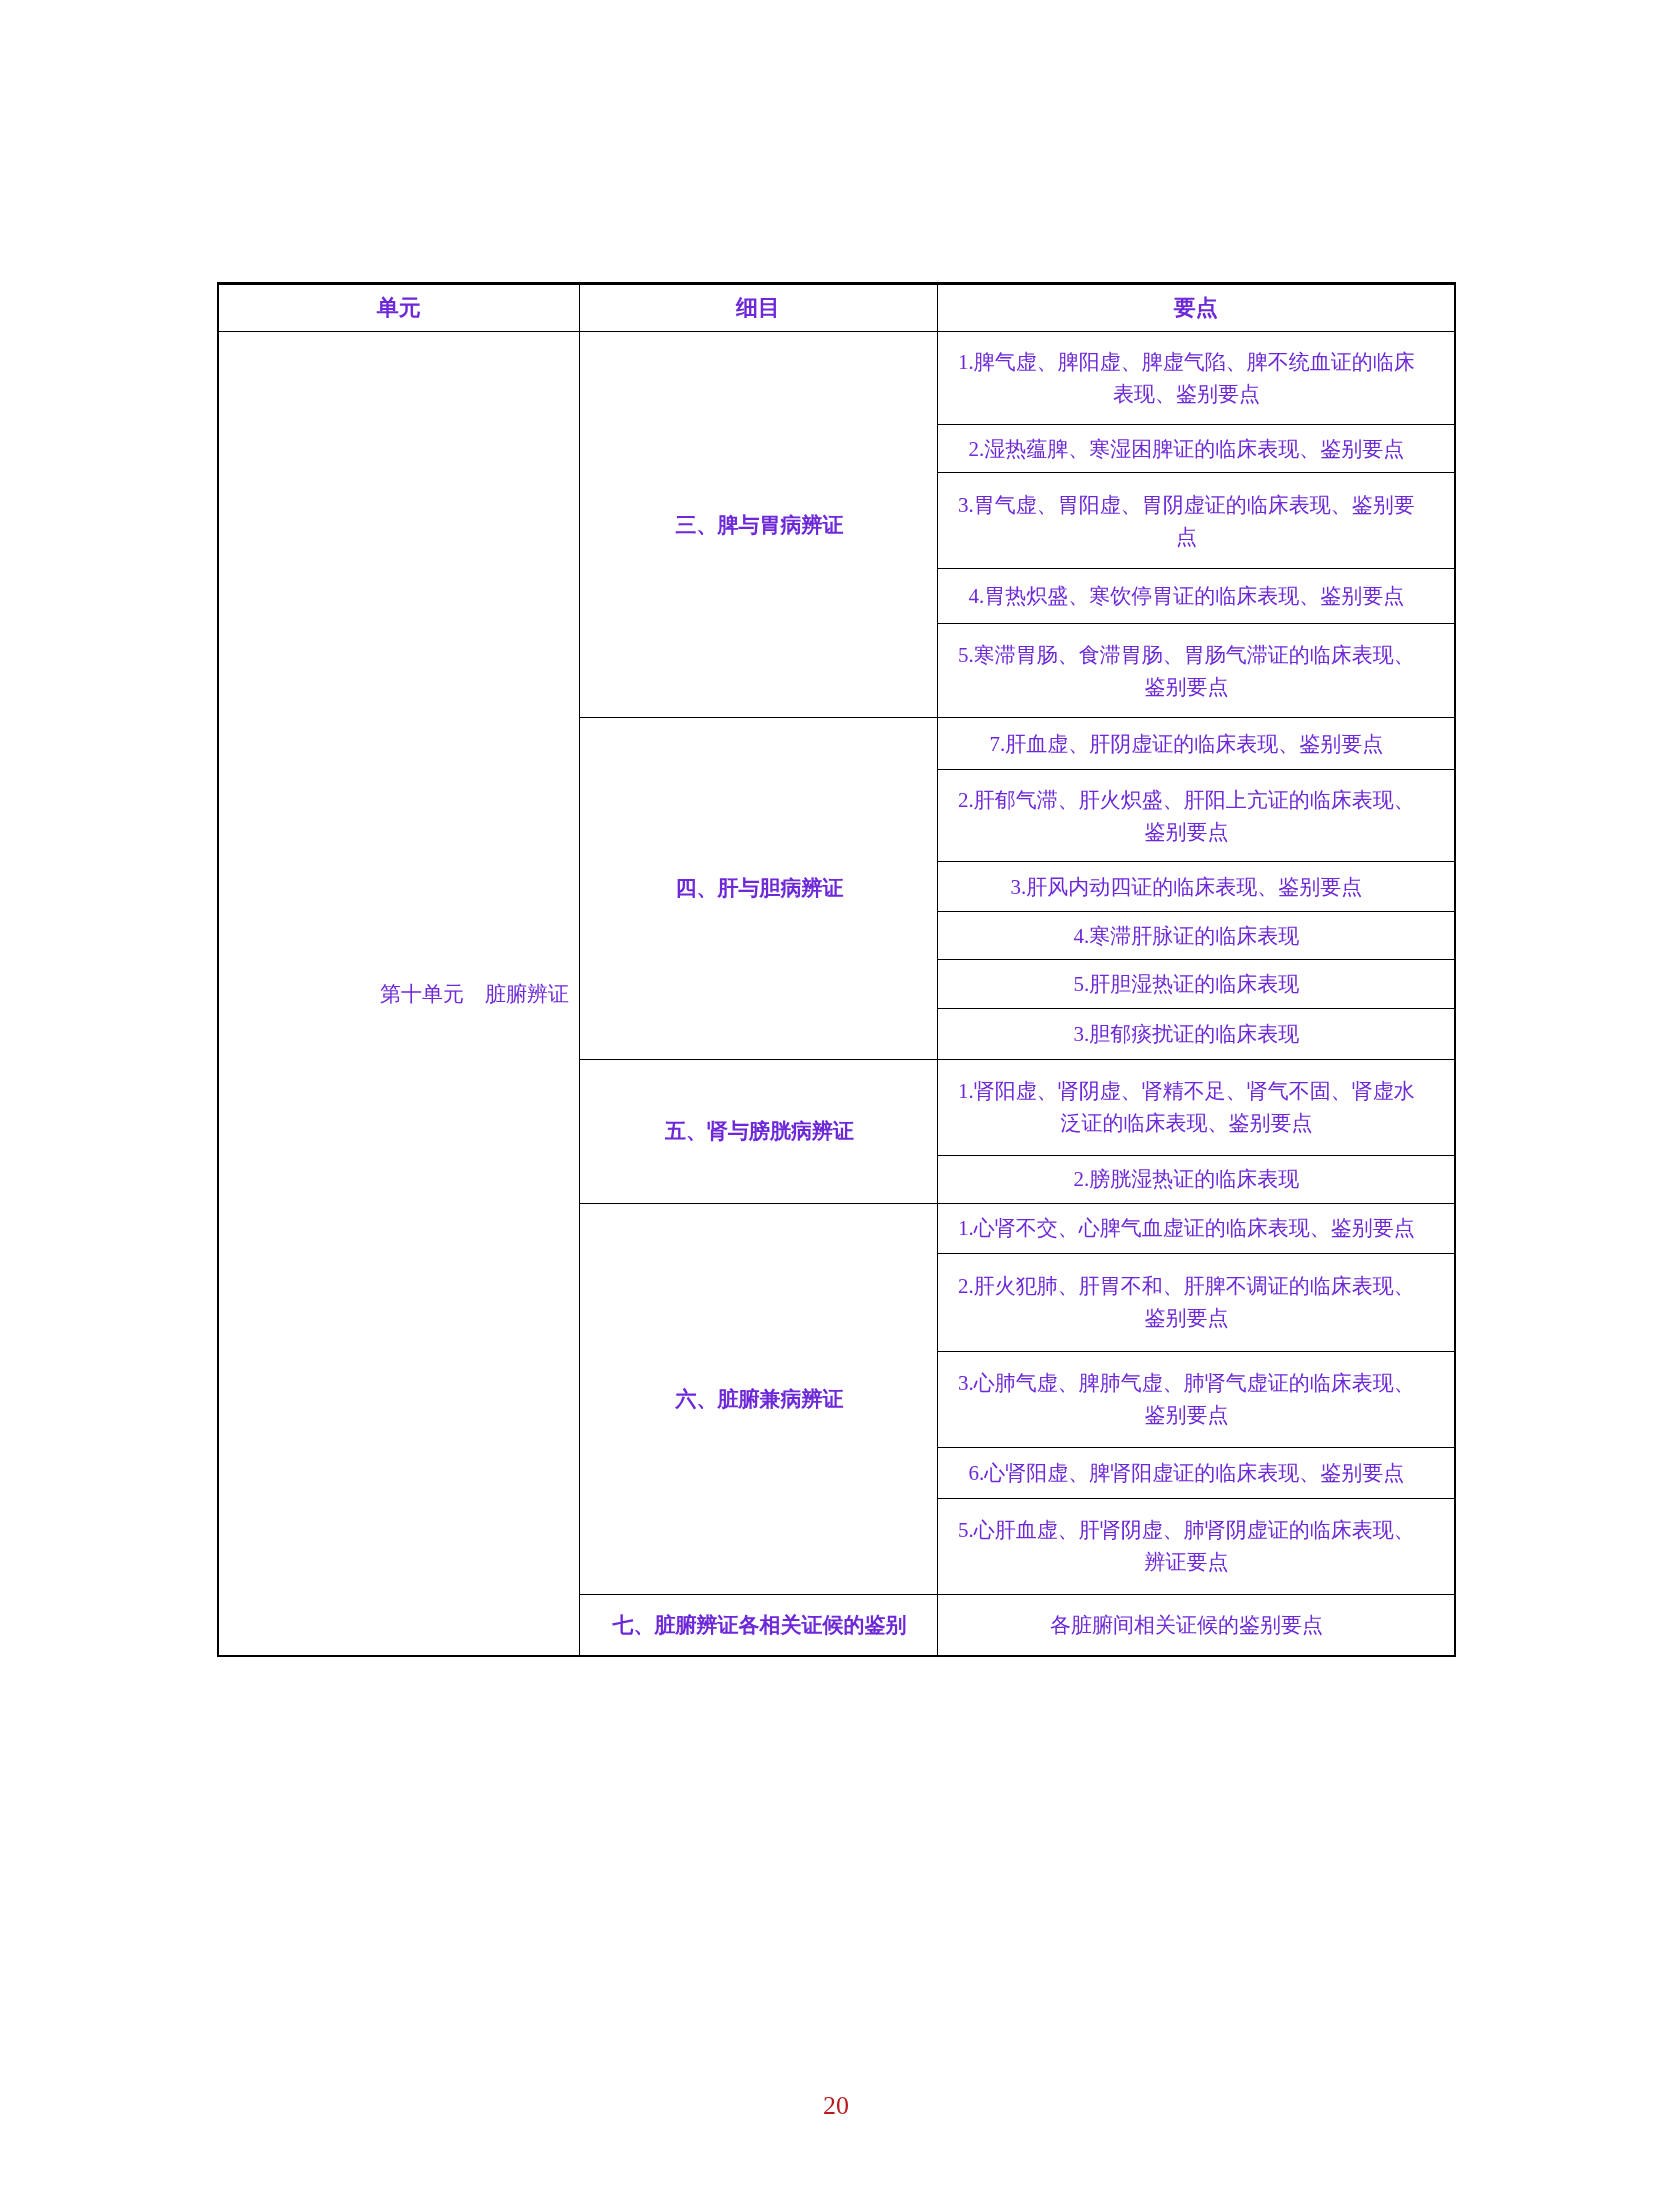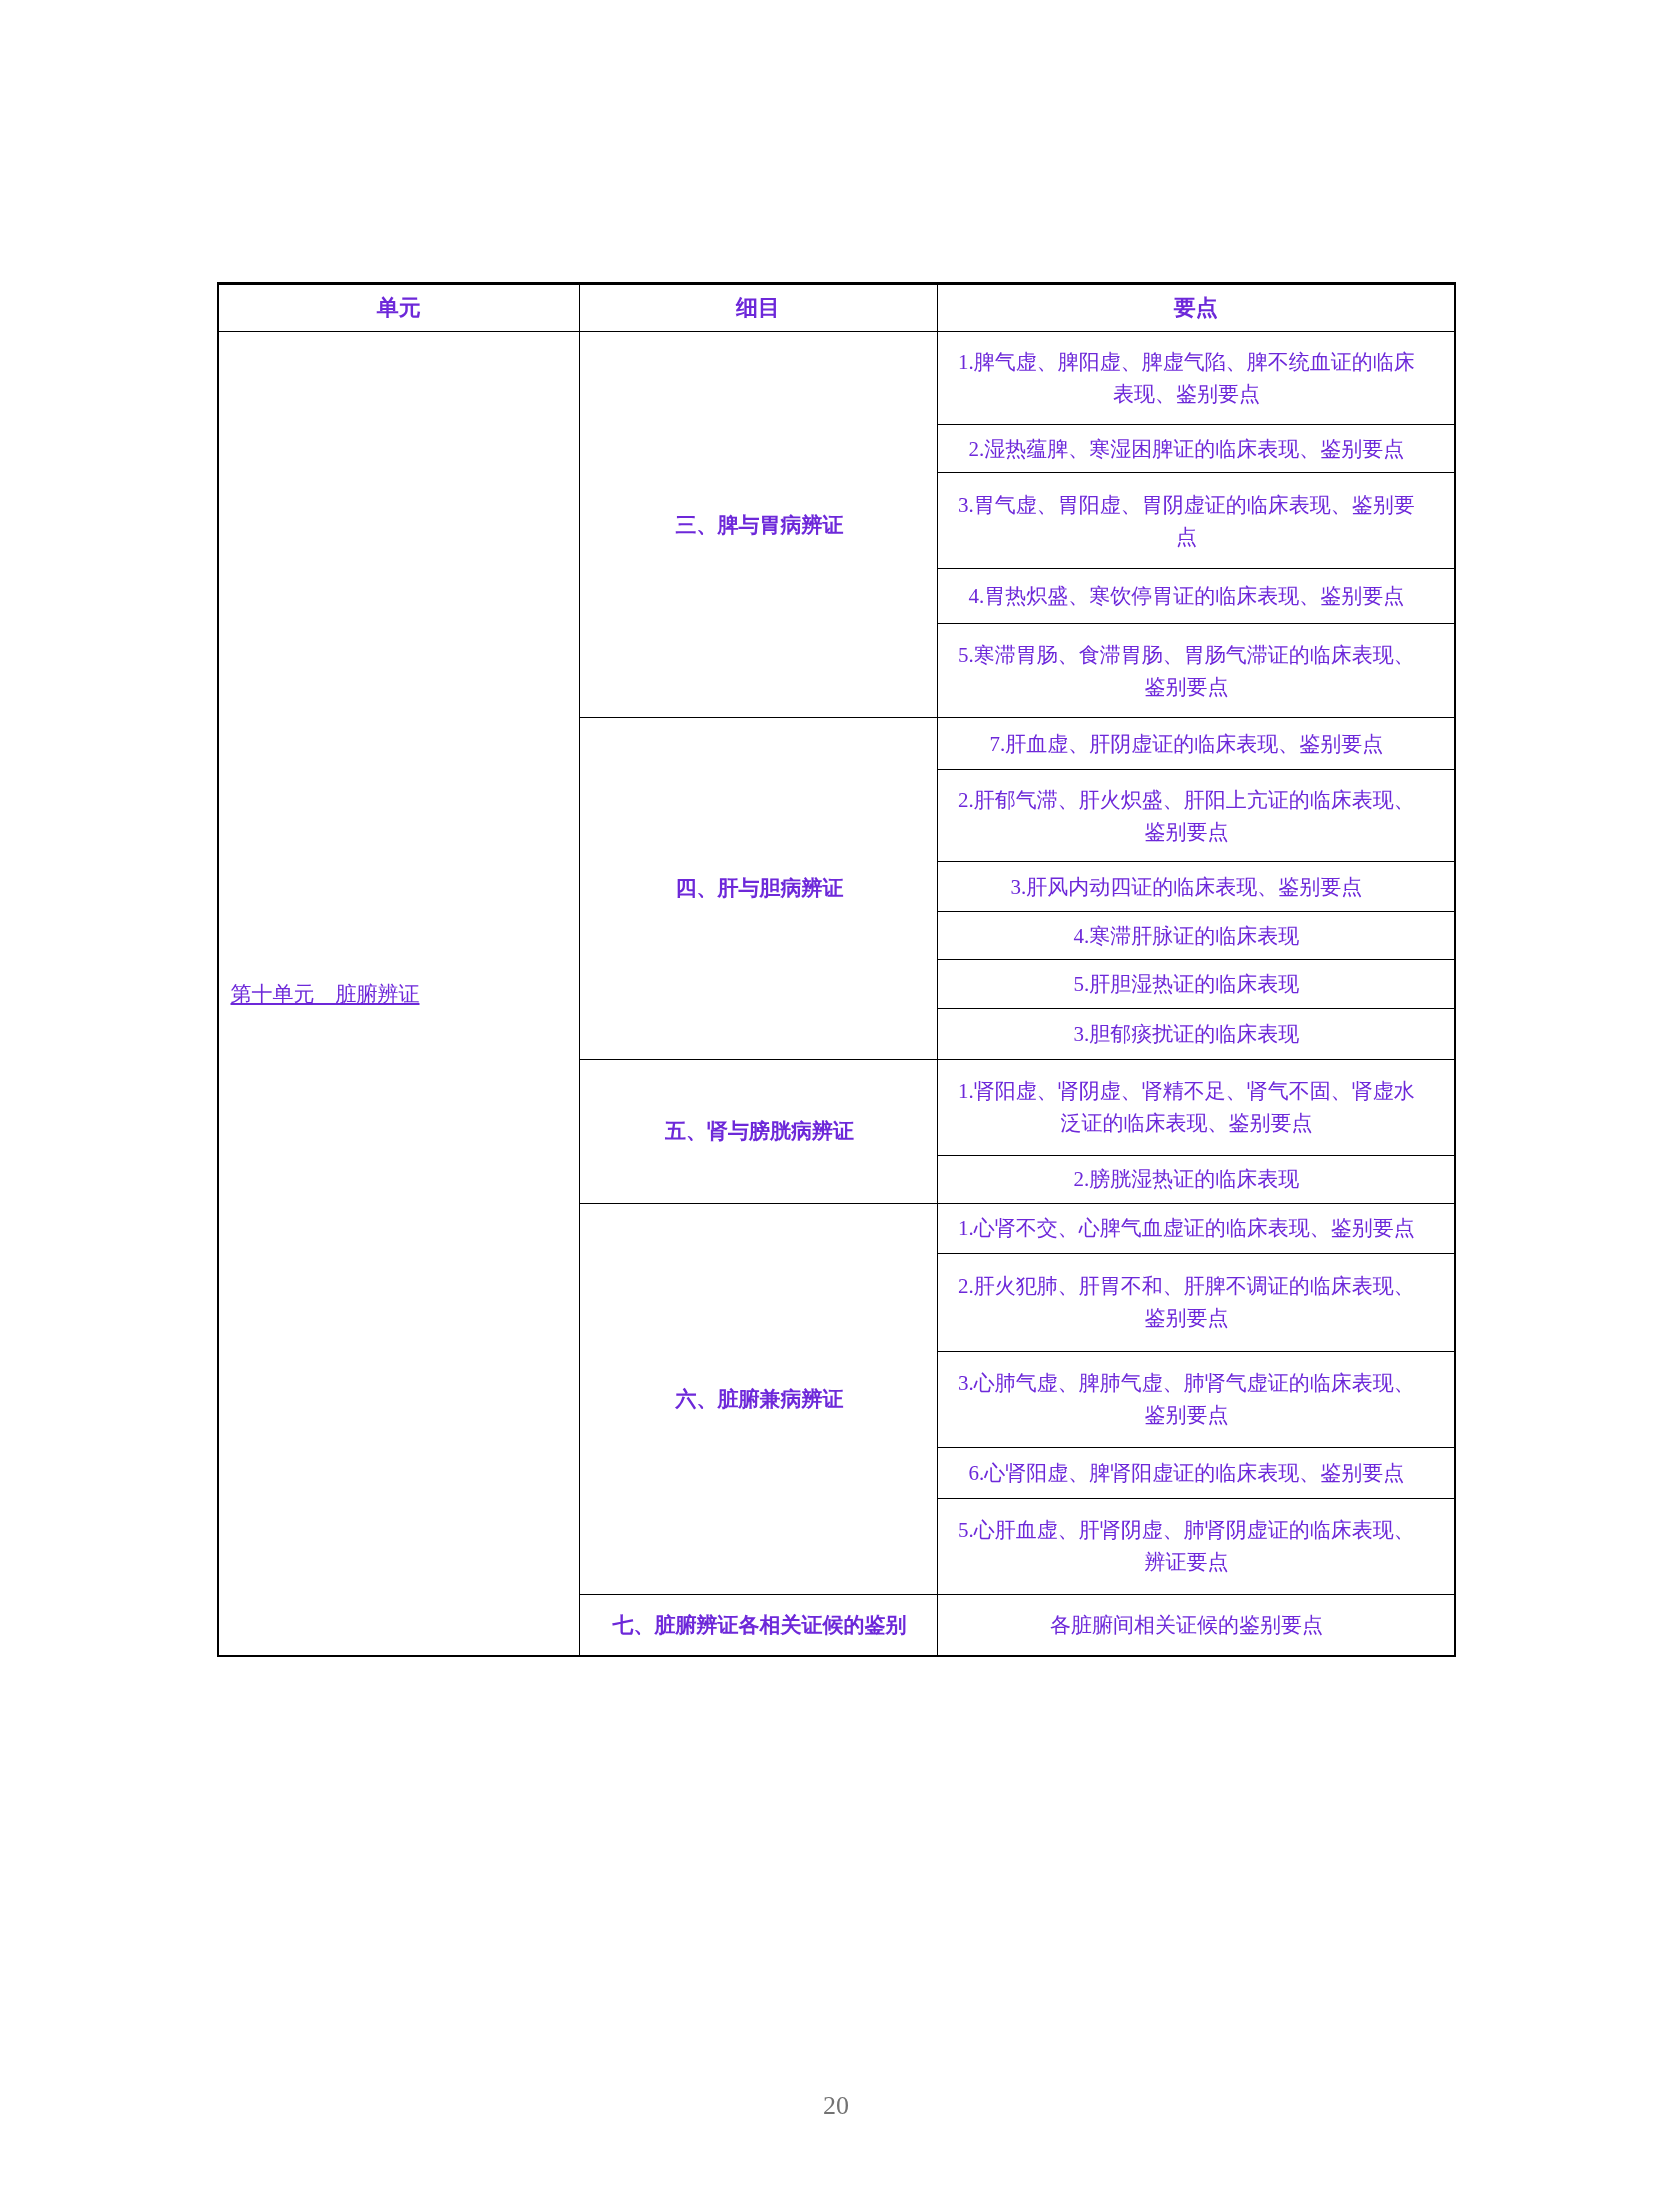--- a/index.html
+++ b/index.html
@@ -39,41 +39,40 @@
     overflow: hidden;
   }
   table.syllabus th {
     font-weight: bold;
     font-size: 22px;
     text-align: center;
     height: 48px;
     padding: 1.9px 3.8px;
   }
   td.unit-cell {
-    text-align: left;
+    text-align: right;
     padding: 5.7px 9.6px 5.7px 11.5px;
-    text-decoration: underline;
   }
   td.subitem-cell {
     text-align: center;
     padding: 5.7px 9.6px 5.7px 12.4px;
     font-weight: bold;
   }
   td.point-cell {
     text-align: center;
     padding: 7.6px 33px 7.6px 14.3px;
   }
   .page-number {
     position: absolute;
     left: 0;
     top: 2091px;
     width: 1672px;
     text-align: center;
     font-size: 26px;
-    color: #737373;
+    color: #b91c1c;
     font-family: "Liberation Serif", serif;
   }
 </style>
 </head>
 <body>
 
 <div class="page">
 
   <table class="syllabus">
     <colgroup>

